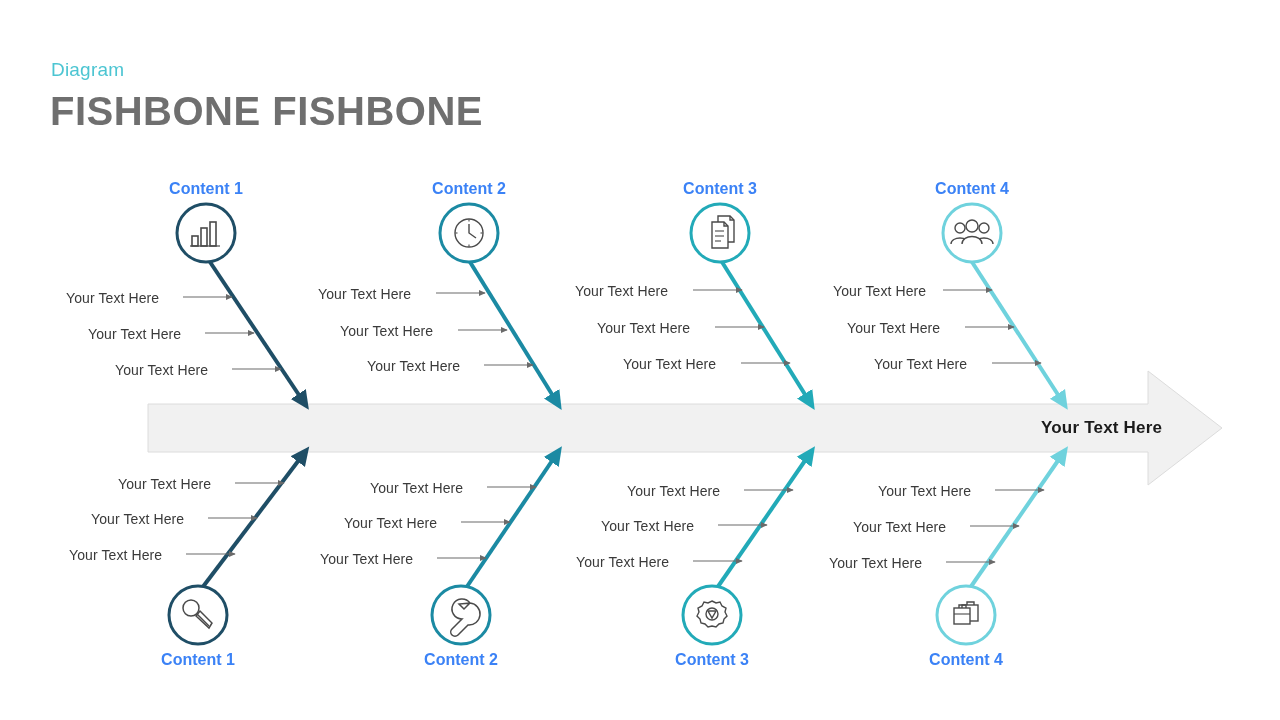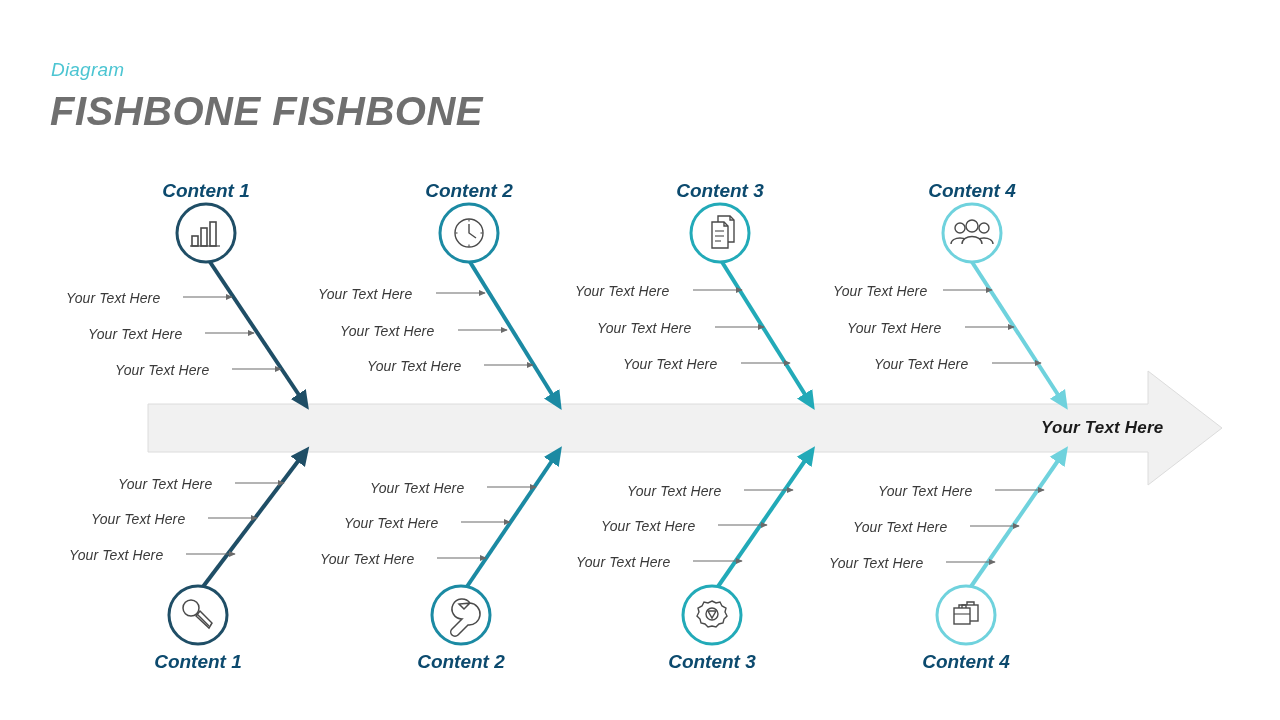--- a/index.html
+++ b/index.html
@@ -13,21 +13,20 @@
     position: relative;
     overflow: hidden;
     font-family: "Liberation Sans", sans-serif;
     -webkit-font-smoothing: antialiased;
   }
   #stage {
     position: absolute;
     inset: 0;
     width: 1280px;
     height: 640px;
-    font-style: italic;
   }
 
   
   .kicker {
     position: absolute;
     left: 51px;
     top: 59px;
     font-size: 19px;
     color: #4cc5d2;
     letter-spacing: 0.2px;
@@ -50,23 +49,23 @@
     position: absolute;
     left: 0;
     top: 0;
     width: 1280px;
     height: 720px;
   }
 
   
   .node-label {
     position: absolute;
-    font-size: 19px;
+    font-size: 16px;
     font-weight: bold;
-    color: #0c4a6e;
+    color: #3b82f6;
     white-space: nowrap;
     text-align: center;
     font-family: "Liberation Sans", sans-serif;
   }
 
   
   .cause {
     position: absolute;
     font-size: 14px;
     color: #3a3a3a;

